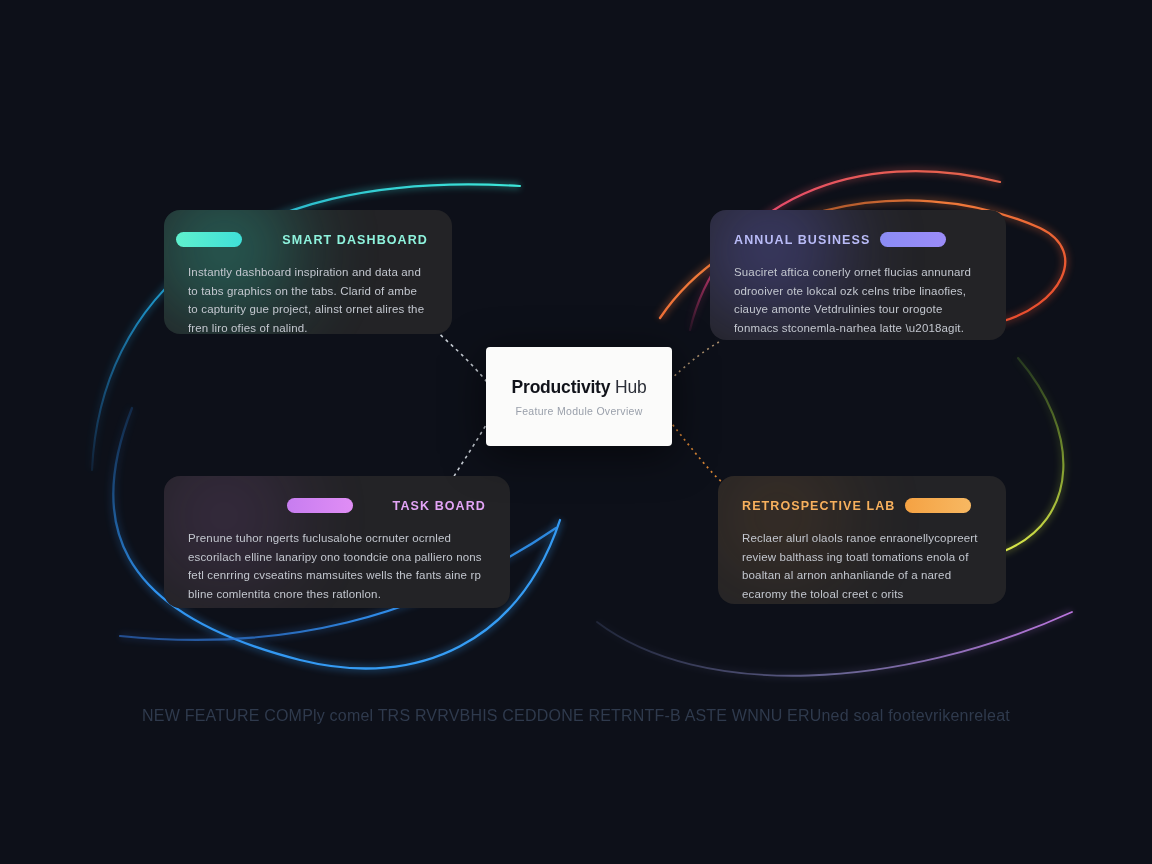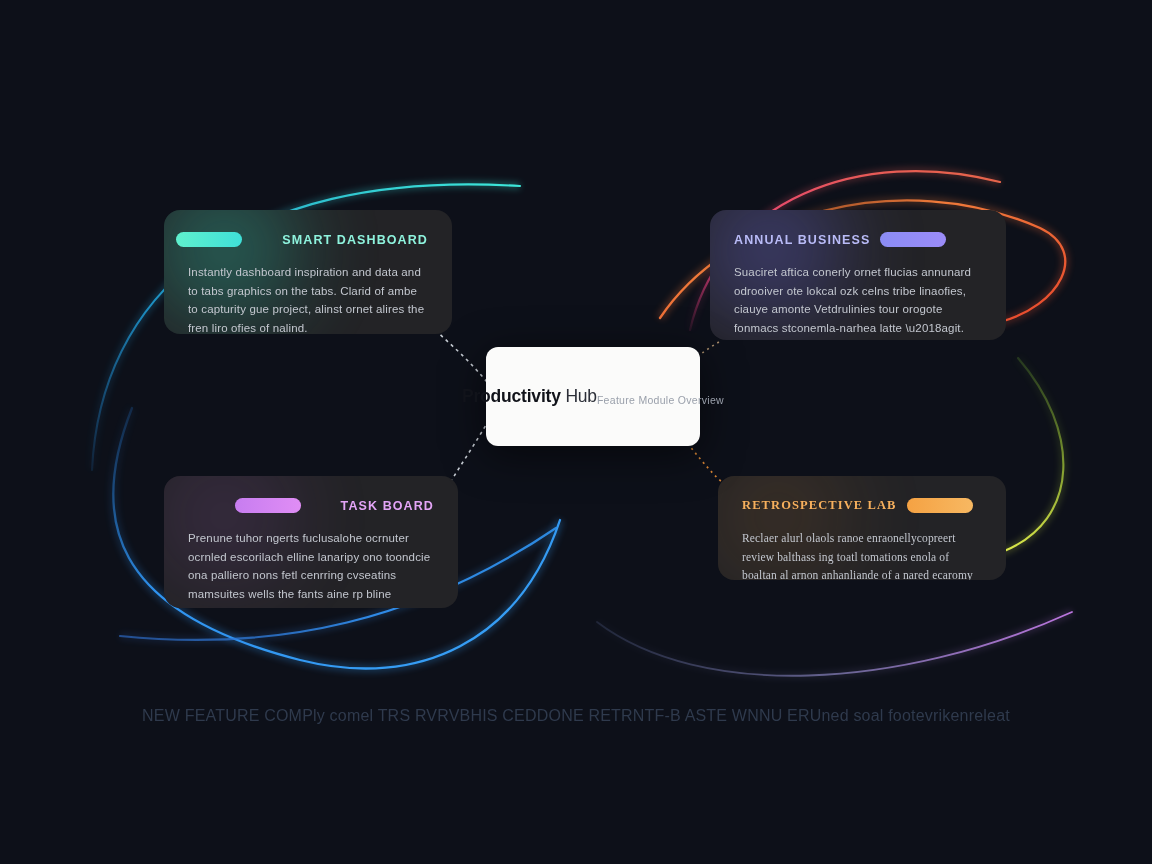--- a/index.html
+++ b/index.html
@@ -60,31 +60,31 @@
   }
   
   .head-right{justify-content:flex-end;gap:40px;}
   .head-left{justify-content:flex-start;}
   .head-right .pill{order:0;}
   .head-right .card-title{order:1;}
 
   
   #card-smart-dashboard{left:164px;top:210px;width:288px;height:124px;}
   #card-analytics-digest{left:710px;top:210px;width:296px;height:130px;}
-  #card-task-board{left:164px;top:476px;width:294px;height:132px;}
-  #card-retrospective-lab{left:718px;top:476px;width:288px;height:104px;font-family:Liberation Serif, serif;}
+  #card-task-board{left:164px;top:476px;width:346px;height:132px;}
+  #card-retrospective-lab{left:718px;top:476px;width:288px;height:128px;}
 
   
   #hub{
     position:absolute;
     left:486px;top:347px;
-    width:214px;height:99px;
+    width:186px;height:99px;
     background:#fbfbfa;
-    border-radius:12px;
-    display:flex;
+    border-radius:4px;
+    display:flex;flex-direction:column;
     align-items:center;justify-content:center;
     box-shadow:0 8px 42px rgba(0,0,0,.55);
   }
   #hub-title{
     font-size:17.5px;
     color:#11131a;
     letter-spacing:-.2px;
     white-space:nowrap;
   }
   #hub-title b{font-weight:700;}

